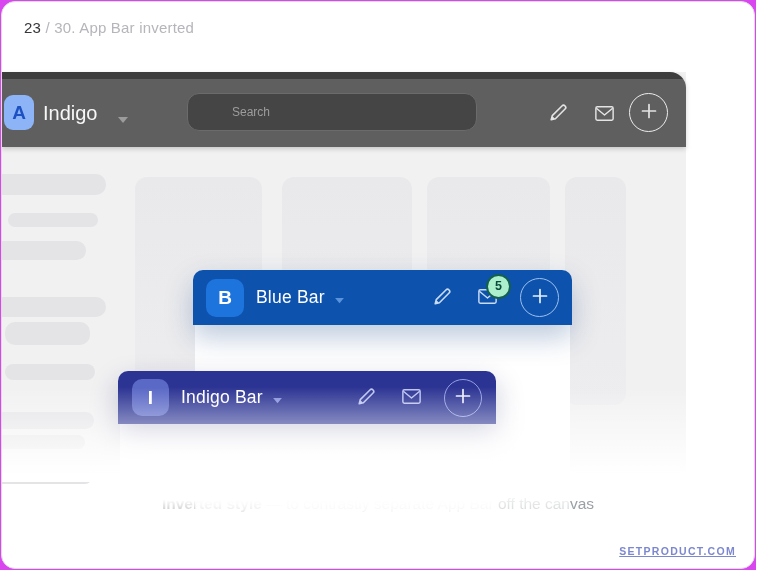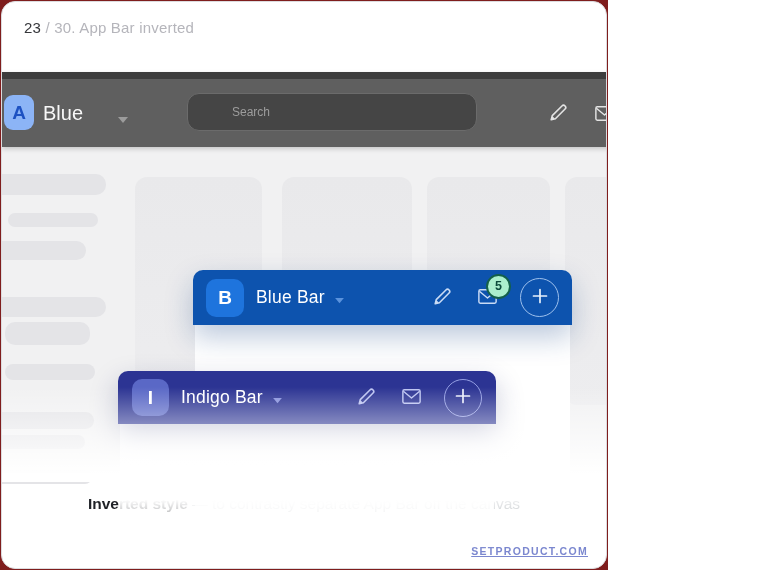--- a/index.html
+++ b/index.html
@@ -1,17 +1,17 @@
 <!DOCTYPE html>
 <html style="--dark-strip: #3d3d3d; --dark-bar: #5f5f5f; --search-bg: #454545; --appka-avatar-bg: #8cb4f6; --appka-avatar-letter: #1d51c2; --blue-bar: #0d53ae; --blue-avatar: #1e74dd; --blue-icon: #c9dbf5; --blue-caret: #5b93dd; --indigo-bar: #2c3493; --indigo-avatar: #5a68c6; --indigo-icon: #bdc4f1; --indigo-caret: #8690dc; --badge-bg: #abefcd; --badge-border: #14604a; --badge-text: #0c4b3b; --canvas-bg: #f1f1f2; --skeleton: #e4e4e7; --card: #e9e9eb; --footer-link: #7b87cf;"><head>
 <meta charset="utf-8">
 <style>
   html,body { margin:0; padding:0; background:#fff; }
   body { width:760px; height:570px; font-family:"Liberation Sans", sans-serif; }
-  .stage { position:relative; width:608px; height:570px; background:#7f1d1d; overflow:hidden; }
+  .stage { position:relative; width:756px; height:570px; background:#d946ef; overflow:hidden; }
   .card {
     position:absolute; inset:1px; background:#fff;
     border:1px solid #dcdcdf; border-radius:14px; overflow:hidden;
   }
 
   
   .slide-header { position:absolute; left:22px; top:17px; font-size:15px; letter-spacing:.2px; }
   .slide-header .idx { color:#36373b; }
   .slide-header .rest { color:#b5b5bb; }
 
@@ -126,21 +126,21 @@
 
       <div class="ph-card" style="left:133px;width:127px;"></div>
       <div class="ph-card" style="left:280px;width:130px;"></div>
       <div class="ph-card" style="left:425px;width:123px;"></div>
       <div class="ph-card" style="left:563px;width:61px;"></div>
 
       <div class="dark-block">
         <div class="dark-strip"></div>
         <div class="dark-bar">
           <button class="avatar appka-avatar">A</button>
-          <span class="appka-name">Blue</span>
+          <span class="appka-name">Indigo</span>
           <span class="dark-caret">
             <svg width="12" height="8" viewBox="0 0 12 8">
                 <path d="M1 1h10L6 7 1 1z" fill="currentColor"></path>
               </svg>
           </span>
           <span class="search-icon">
             <svg width="20" height="20" viewBox="0 0 24 24" fill="none">
                 <circle cx="10.5" cy="10.5" r="6.5" stroke="currentColor" stroke-width="1.8"></circle>
                 <path d="M15.5 15.5L21 21" stroke="currentColor" stroke-width="1.8" stroke-linecap="round"></path>
               </svg>

